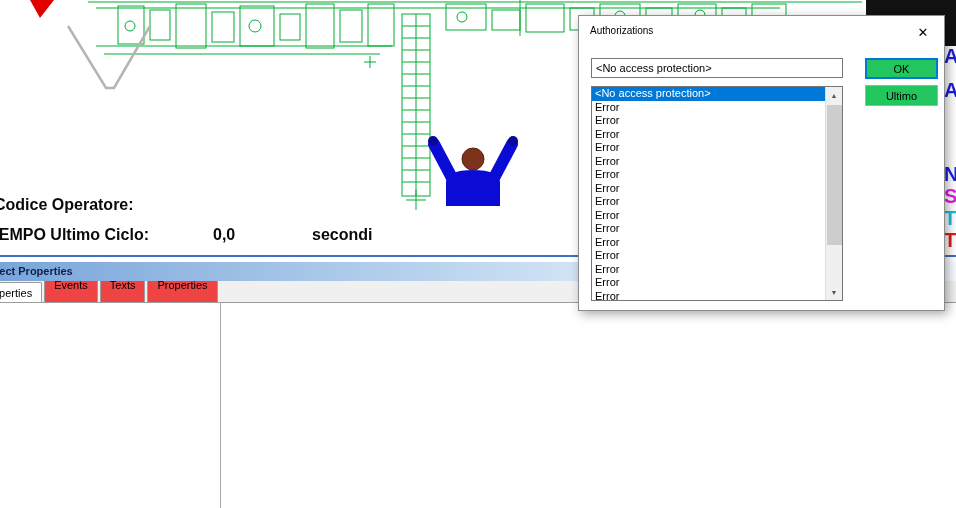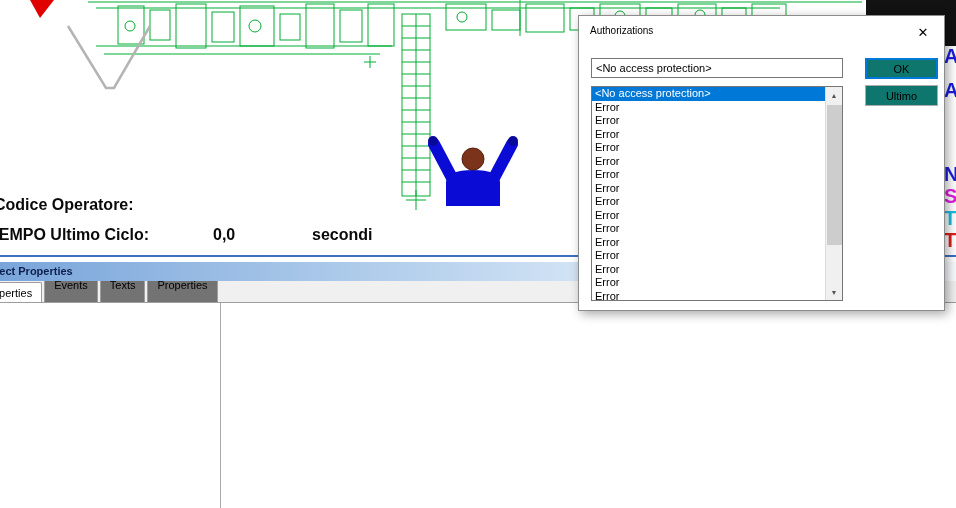--- a/index.html
+++ b/index.html
@@ -16,34 +16,34 @@
   #side-letters{position:absolute;right:0;top:0;width:12px;height:256px;overflow:hidden;z-index:5;}
   .sideletter{position:absolute;left:0;font-weight:700;font-size:20px;line-height:20px;}
 
   
   #panel-title{position:absolute;top:262px;left:0;width:956px;height:19px;line-height:19px;
     background:linear-gradient(90deg,#79a5da 0%,#b9d3ee 45%,#eef5fc 78%,#f8fbfe 100%);
     font-weight:700;font-size:11px;color:#0d1f4d;overflow:hidden;white-space:nowrap;}
   #panel-title span{position:relative;left:-19px;}
   #tab-strip{position:absolute;top:281px;left:0;width:956px;height:22px;background:#f0f0f0;
     border-bottom:1px solid #9d9d9d;display:flex;align-items:flex-end;overflow:hidden;}
-  .tab{height:26px;line-height:17px;padding:0 9px;font-size:11px;background:#737373;
+  .tab{height:26px;line-height:17px;padding:0 9px;font-size:11px;background:#ef4444;
     border:1px solid #9d9d9d;border-bottom:none;margin-right:2px;border-radius:2px 2px 0 0;white-space:nowrap;}
   .tab.active{background:#fff;height:21px;line-height:20px;margin-bottom:-1px;position:relative;z-index:2;}
   #content{position:absolute;top:303px;left:0;width:956px;height:205px;background:#fff;}
   #tree-divider{position:absolute;left:220px;top:303px;width:1px;height:205px;background:#a8a8a8;}
 
   
   #dialog{position:absolute;left:578px;top:15px;width:367px;height:296px;background:#fff;
     border:1px solid #8c8c8c;box-shadow:3px 3px 10px rgba(0,0,0,.35);z-index:20;font-size:11px;}
   .dlg-title{position:absolute;left:11px;top:9px;font-size:10px;}
   .dlg-close{position:absolute;right:6px;top:4px;width:30px;height:24px;display:flex;align-items:center;justify-content:center;font-size:13px;}
   .dlg-input{position:absolute;left:12px;top:42px;width:252px;height:20px;border:1px solid #767676;
     font-family:"Liberation Sans",sans-serif;font-size:11px;padding:0 4px;background:#fff;}
-  .btn{position:absolute;left:286px;width:73px;height:21px;background:#0f766e;display:flex;align-items:center;justify-content:center;}
+  .btn{position:absolute;left:286px;width:73px;height:21px;background:#22c55e;display:flex;align-items:center;justify-content:center;}
   #btn-ok{top:42px;border:2px solid #0078d7;}
   #btn-cancel{top:69px;border:1px solid #adadad;}
   .dlg-list{position:absolute;left:12px;top:70px;width:252px;height:215px;border:1px solid #767676;overflow:hidden;background:#fff;}
   .dlg-items{position:absolute;left:0;top:0;width:calc(100% - 17px);}
   .ditem{height:13.5px;line-height:13.5px;padding-left:3px;white-space:nowrap;overflow:hidden;}
   .ditem.sel{background:#0078d7;color:#fff;}
   .dlg-scroll{position:absolute;right:0;top:0;width:17px;height:100%;background:#f0f0f0;border-left:1px solid #dcdcdc;}
   .sc-up,.sc-down{position:absolute;left:0;width:16px;height:16px;font-size:7px;color:#555;display:flex;align-items:center;justify-content:center;}
   .sc-up{top:0;}
   .sc-down{bottom:0;}

